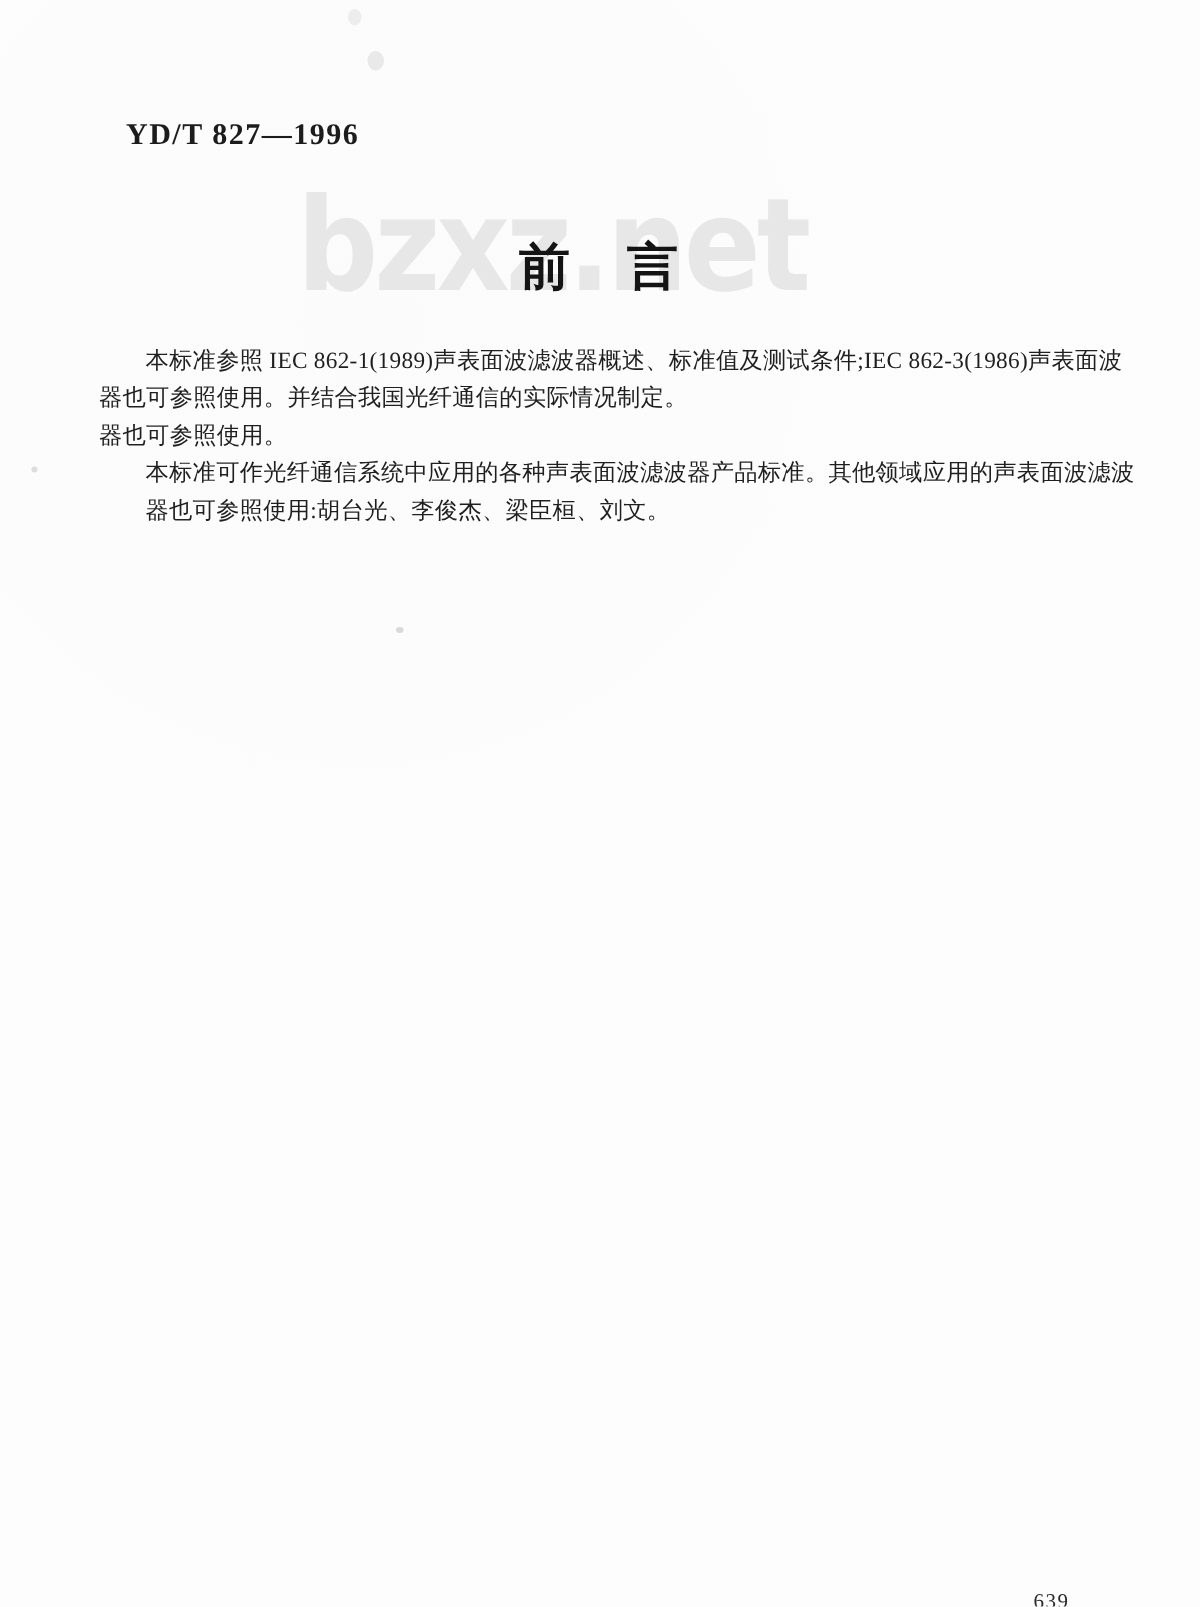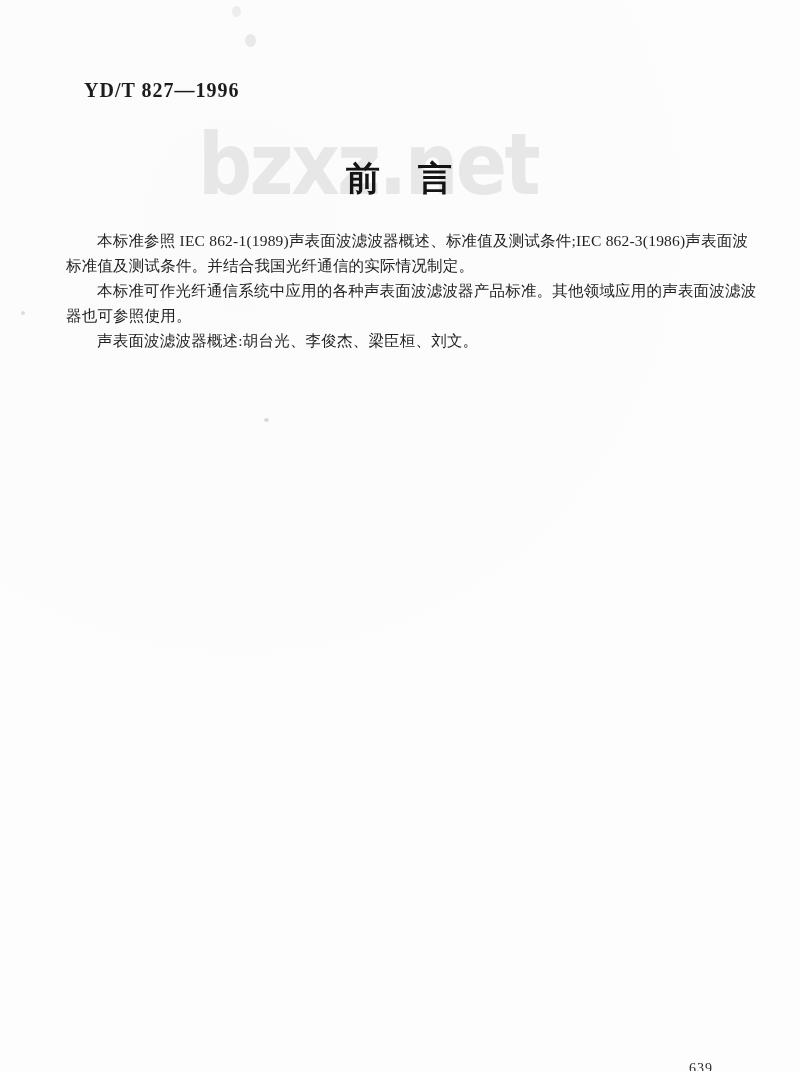--- a/index.html
+++ b/index.html
@@ -98,24 +98,24 @@
 <div class="page">
 
   <div class="doc-header">YD/T 827—1996</div>
 
   <div class="watermark">bzxz.net</div>
 
   <div class="doc-title">前　言</div>
 
   <div class="foreword">
       <div class="line indent">本标准参照 IEC 862-1(1989)声表面波滤波器概述、标准值及测试条件;IEC 862-3(1986)声表面波</div>
-      <div class="line">标准值及测试条件。并结合我国光纤通信的实际情况制定。</div>
+      <div class="line">器也可参照使用。并结合我国光纤通信的实际情况制定。</div>
+      <div class="line">器也可参照使用。</div>
       <div class="line indent">本标准可作光纤通信系统中应用的各种声表面波滤波器产品标准。其他领域应用的声表面波滤波</div>
-      <div class="line">器也可参照使用。</div>
-      <div class="line indent">声表面波滤波器概述:胡台光、李俊杰、梁臣桓、刘文。</div>
+      <div class="line indent">器也可参照使用:胡台光、李俊杰、梁臣桓、刘文。</div>
     </div>
 
   <div class="page-number">639</div>
 
   <div class="speck speck-a"></div>
   <div class="speck speck-b"></div>
   <div class="speck speck-c"></div>
   <div class="speck speck-d"></div>
 
 </div>

